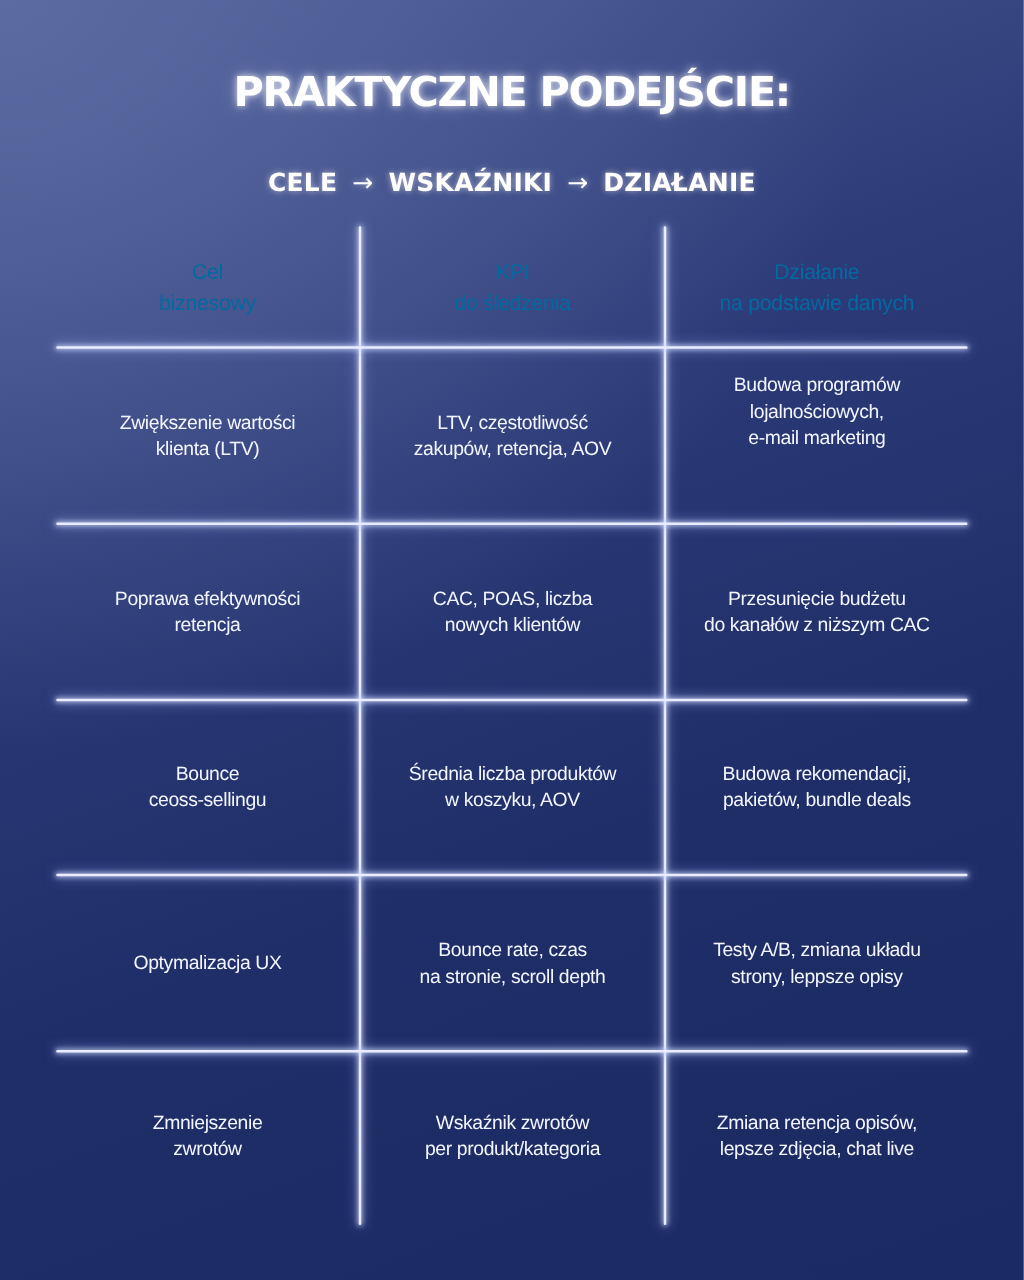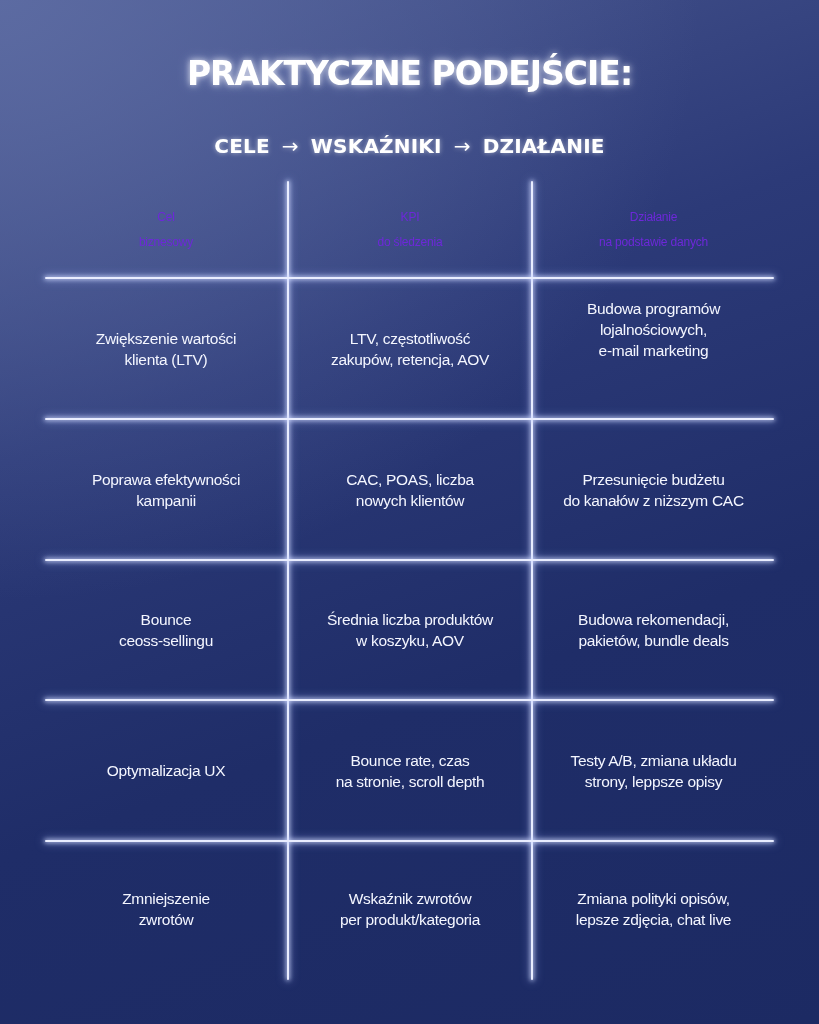--- a/index.html
+++ b/index.html
@@ -74,24 +74,24 @@
       font-size: 15.5px;
       line-height: 21px;
       letter-spacing: -0.3px;
       color: #f4f6ff;
     }
     .cell span {
       display: block;
       white-space: pre-line;
     }
     .head {
-      font-size: 12px;
+      font-size: 17px;
       line-height: 25px;
       letter-spacing: -0.2px;
-      color: #6d28d9;
+      color: #0369a1;
     }
   </style>
 </head>
 <body>
 
 <div class="title">PRAKTYCZNE PODEJŚCIE:</div>
 <div class="subtitle">
   <span>CELE</span><span class="arrow">→</span><span>WSKAŹNIKI</span><span class="arrow">→</span><span>DZIAŁANIE</span>
 </div>
 
@@ -131,21 +131,21 @@
   <div class="cell" style="left:533px; top:279px; width:241px; height:101px;">
     <span>Budowa programów
 lojalnościowych,
 e-mail marketing</span>
   </div>
 </div>
 
 <div>
   <div class="cell" style="left:45px; top:420px; width:242px; height:139px;">
     <span>Poprawa efektywności
-kampanii</span>
+retencja</span>
   </div>
   <div class="cell" style="left:289px; top:420px; width:242px; height:139px;">
     <span>CAC, POAS, liczba
 nowych klientów</span>
   </div>
   <div class="cell" style="left:533px; top:420px; width:241px; height:139px;">
     <span>Przesunięcie budżetu
 do kanałów z niższym CAC</span>
   </div>
 </div>
@@ -182,16 +182,16 @@
 <div>
   <div class="cell" style="left:45px; top:842px; width:242px; height:134px;">
     <span>Zmniejszenie
 zwrotów</span>
   </div>
   <div class="cell" style="left:289px; top:842px; width:242px; height:134px;">
     <span>Wskaźnik zwrotów
 per produkt/kategoria</span>
   </div>
   <div class="cell" style="left:533px; top:842px; width:241px; height:134px;">
-    <span>Zmiana polityki opisów,
+    <span>Zmiana retencja opisów,
 lepsze zdjęcia, chat live</span>
   </div>
 </div>
 
 </body></html>

